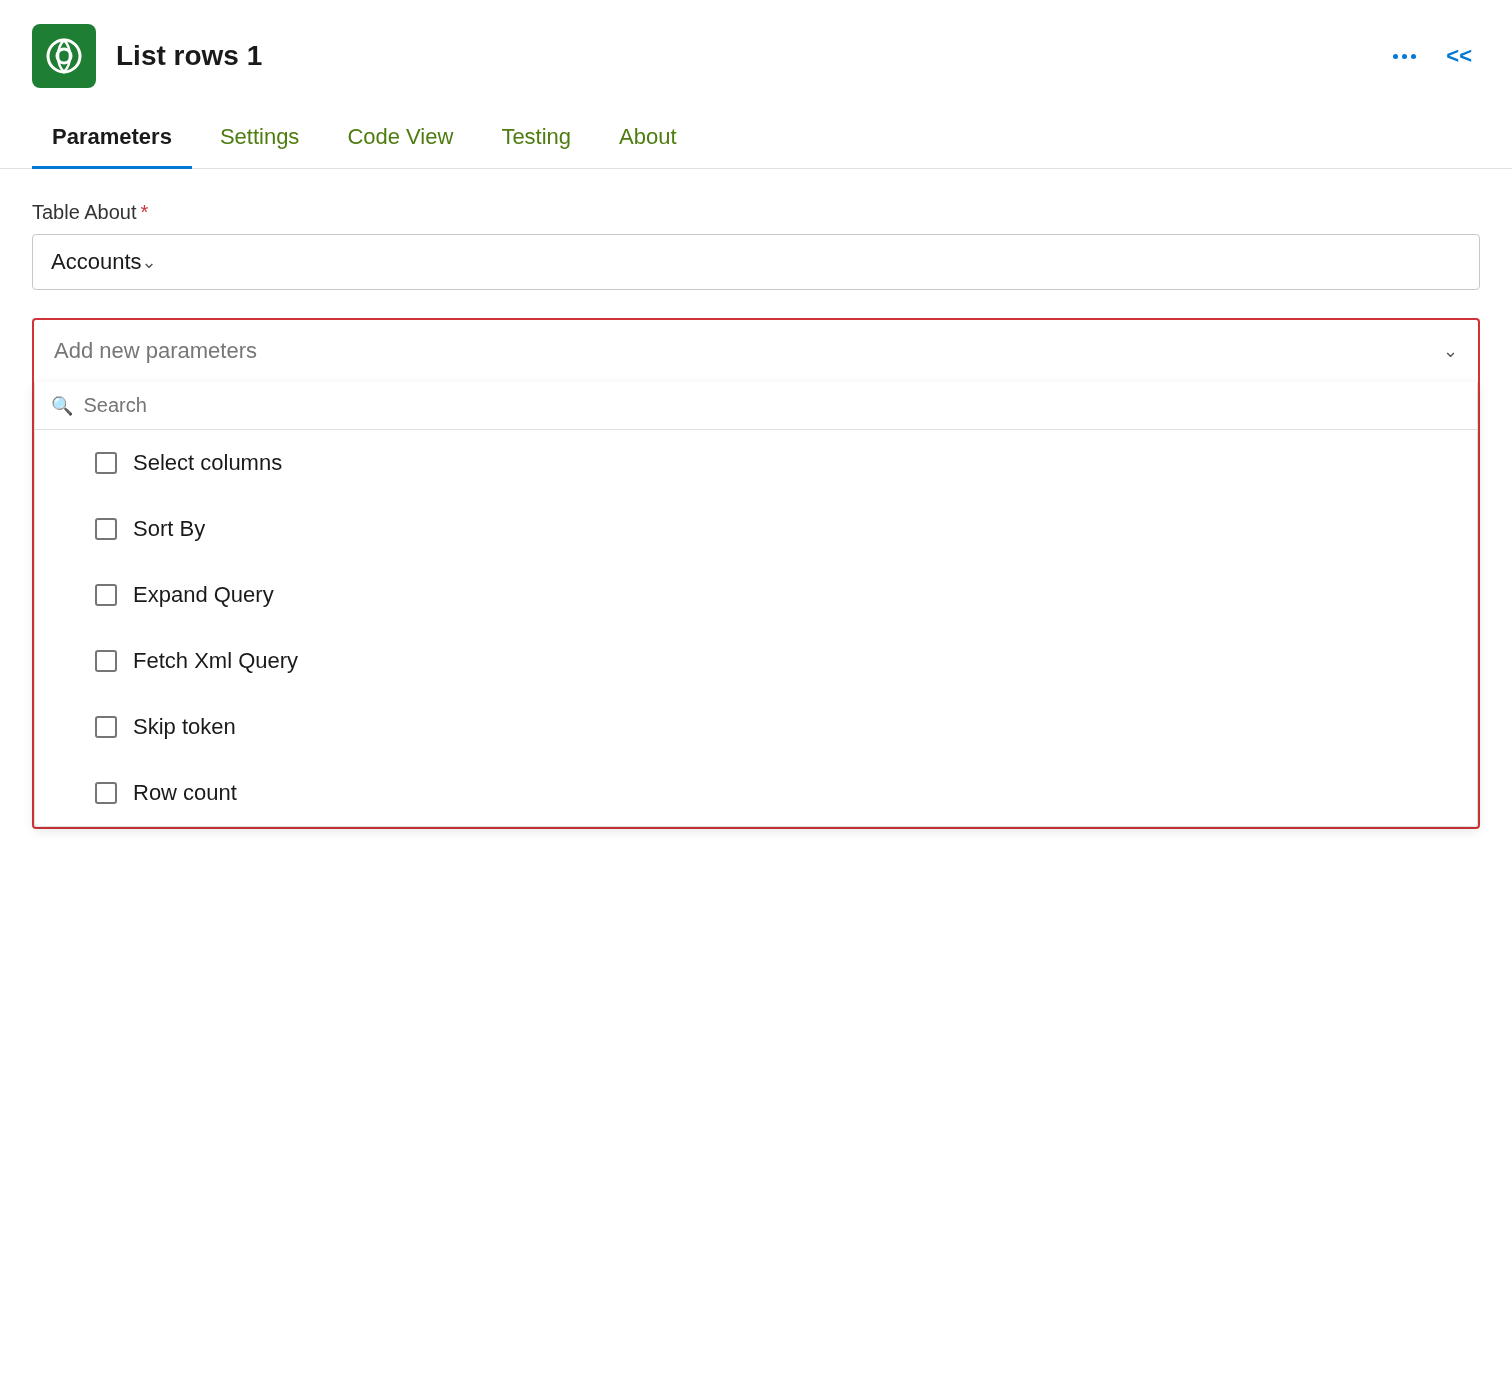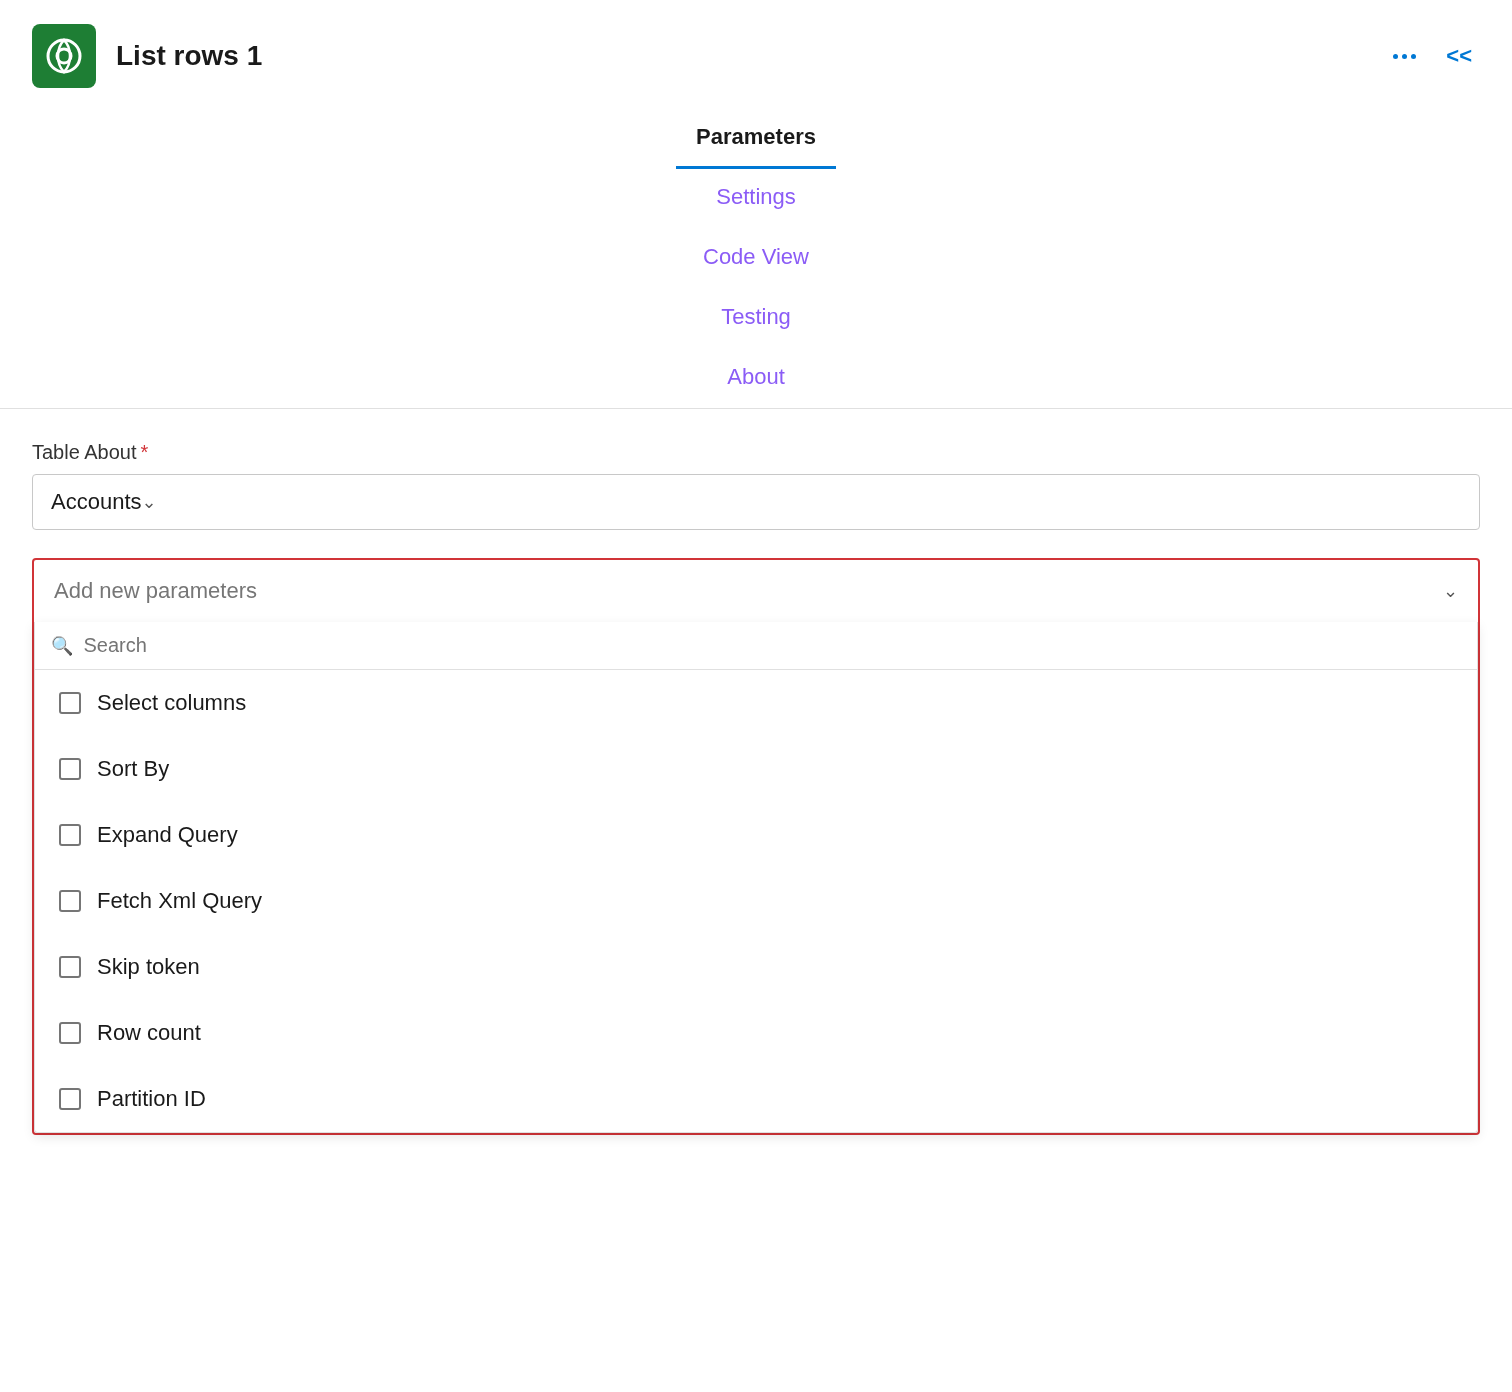--- a/index.html
+++ b/index.html
@@ -92,29 +92,28 @@
       font-weight: 700;
       padding: 4px 8px;
     }
 
     
     .tabs-container {
       display: flex;
       align-items: center;
       padding: 0 32px;
       border-bottom: 1px solid #e0e0e0;
-      gap: 0;
-      flex-direction: column;
+      gap: 8px;
     }
 
     .tab {
       padding: 16px 20px;
       font-size: 22px;
       cursor: pointer;
-      color: #8b5cf6;
+      color: #4d7c0f;
       border-bottom: 3px solid transparent;
       margin-bottom: -1px;
       white-space: nowrap;
       background: none;
       border-top: none;
       border-left: none;
       border-right: none;
       font-family: inherit;
     }
 
@@ -220,20 +219,21 @@
       background: transparent;
     }
 
     .checkbox-item {
       display: flex;
       align-items: center;
       gap: 16px;
       padding: 20px 24px;
       cursor: pointer;
       border-bottom: none;
+      margin-left: 36px;
     }
 
     .checkbox {
       width: 22px;
       height: 22px;
       border: 2px solid #767676;
       border-radius: 3px;
       background: #ffffff;
       flex-shrink: 0;
       display: flex;
@@ -327,22 +327,18 @@
         <div class="checkbox-item">
           <div class="checkbox"></div>
           <span class="checkbox-label">Skip token</span>
         </div>
 
         <div class="checkbox-item">
           <div class="checkbox"></div>
           <span class="checkbox-label">Row count</span>
         </div>
 
-        <div class="checkbox-item">
-          <div class="checkbox"></div>
-          <span class="checkbox-label">Partition ID</span>
-        </div>
 
       </div>
     </div>
 
   </div>
 </div>
 
 </body></html>

